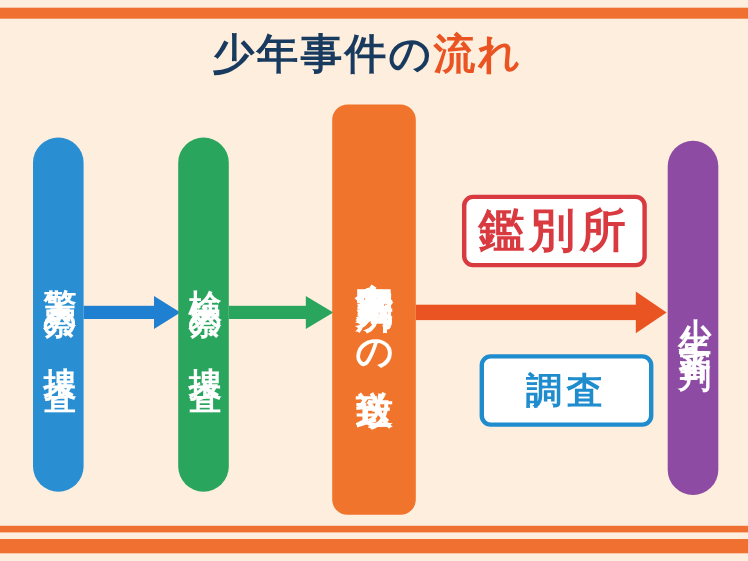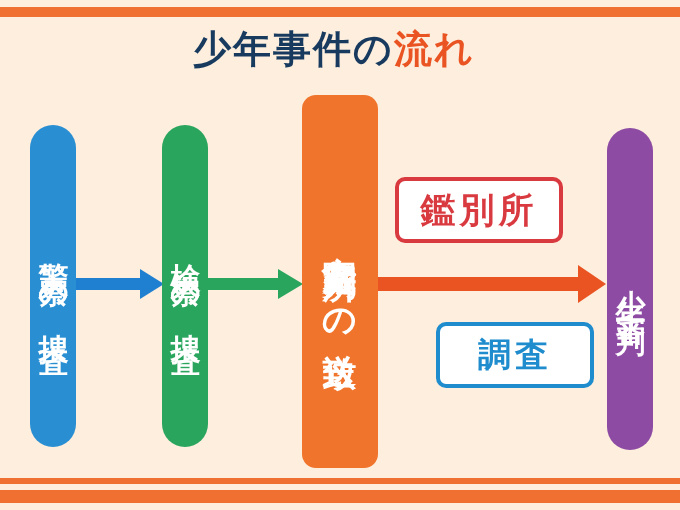--- a/index.html
+++ b/index.html
@@ -66,21 +66,21 @@
 
   
   .badge{
     position:absolute;
     background:#ffffff;
     border-radius:10px;
     display:flex;align-items:center;justify-content:center;
     font-weight:bold;
     letter-spacing:4px;
   }
-  .badge.red{left:395px;top:177px;width:160px;height:58px;border:4px solid #d93a40;color:#d93a40;font-size:35px;}
+  .badge.red{left:420px;top:177px;width:160px;height:58px;border:4px solid #d93a40;color:#d93a40;font-size:42px;}
   .badge.blue{left:436px;top:322px;width:150px;height:58px;border:4px solid #1f8ccd;color:#1f8ccd;font-size:33px;}
 </style>
 </head>
 <body>
 
 <div class="canvas">
 
   <div class="stripe top"></div>
 
   <div class="title">

